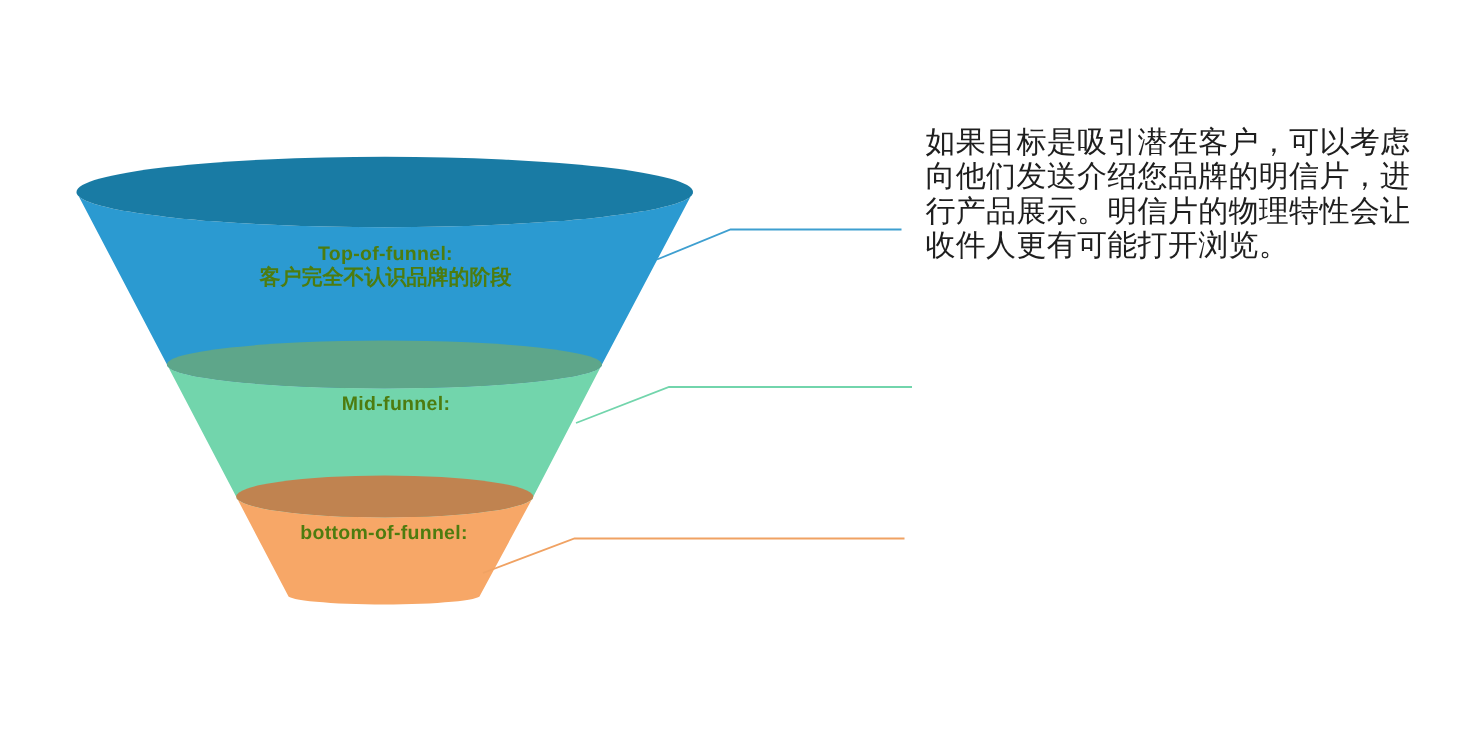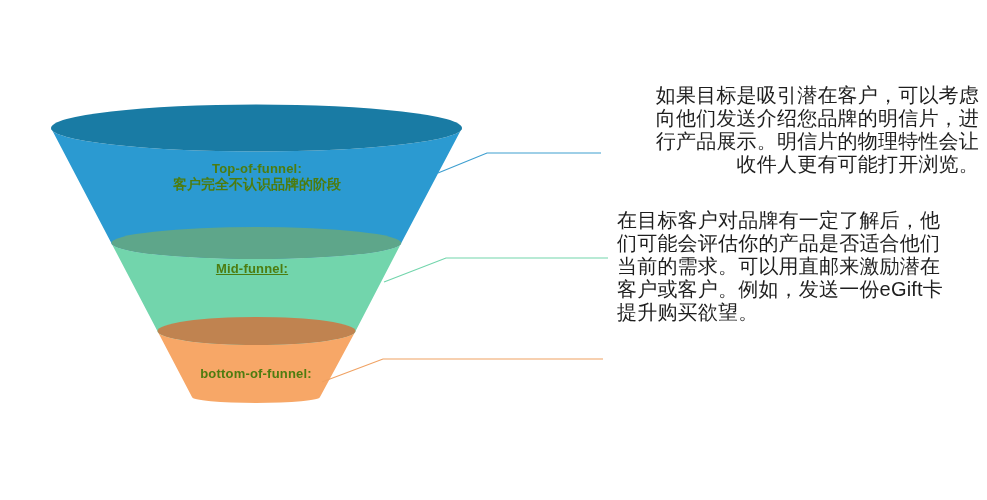--- a/index.html
+++ b/index.html
@@ -24,26 +24,26 @@
   .para{
     position:absolute;
     left:617px;
     width:362px;
     font-size:20px;
     line-height:23px;
     color:#1e1e1e;
     white-space:pre-line;
     letter-spacing:.2px;
   }
-  .p1{top:84px;text-align:right;}
+  .p1{top:84px;}
   .p2{top:209px;}
   .p3{top:349px;}
   .lbl1{top:161px;left:257px;}
-  .lbl2{top:261px;left:252px;text-decoration:underline;}
-  .lbl3{top:347px;left:256px;margin-top:19px;}
+  .lbl2{top:261px;left:264px;}
+  .lbl3{top:347px;left:256px;}
 </style>
 </head>
 <body>
 
 <div class="canvas">
 
   <svg class="funnel-svg" width="987" height="500" viewBox="0 0 987 500">
 
     <path d="M 51 128 L 111.3 243 A 145 16 0 0 0 401.3 243 L 462 128 A 205.5 23.5 0 0 1 51 128 Z" fill="#2B9AD1"></path>
     <path d="M 111.3 243 L 157.4 331 A 99 14 0 0 0 355.6 331 L 401.3 243 A 145 16 0 0 1 111.3 243 Z" fill="#72D5AC"></path>
@@ -66,19 +66,14 @@
     <span class="en">Mid-funnel:</span>
   </div>
   <div class="tier-label lbl3">
     <span class="en">bottom-of-funnel:</span>
   </div>
 
   <div class="para p1">如果目标是吸引潜在客户，可以考虑
 向他们发送介绍您品牌的明信片，进
 行产品展示。明信片的物理特性会让
 收件人更有可能打开浏览。</div>
-  <div class="para p2">在目标客户对品牌有一定了解后，他
-们可能会评估你的产品是否适合他们
-当前的需求。可以用直邮来激励潜在
-客户或客户。例如，发送一份eGift卡
-提升购买欲望。</div>
 
 </div>
 
 </body></html>

